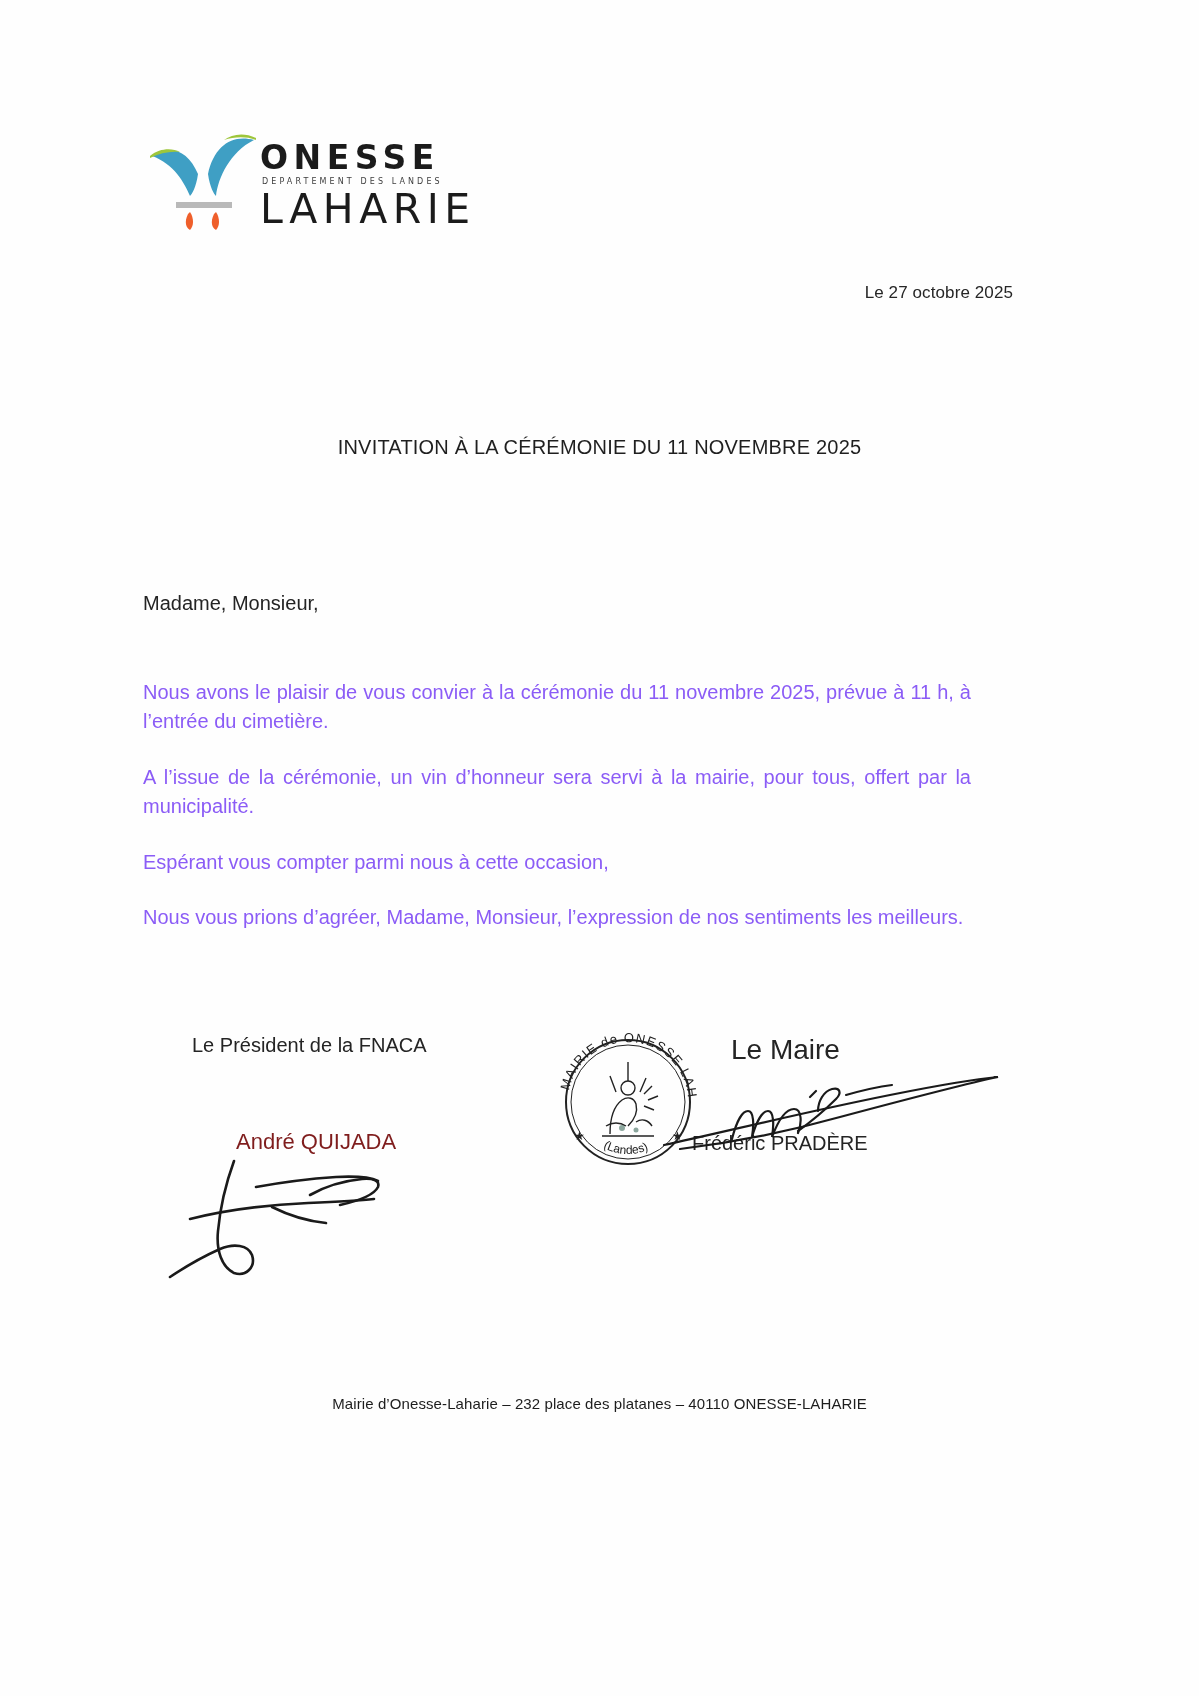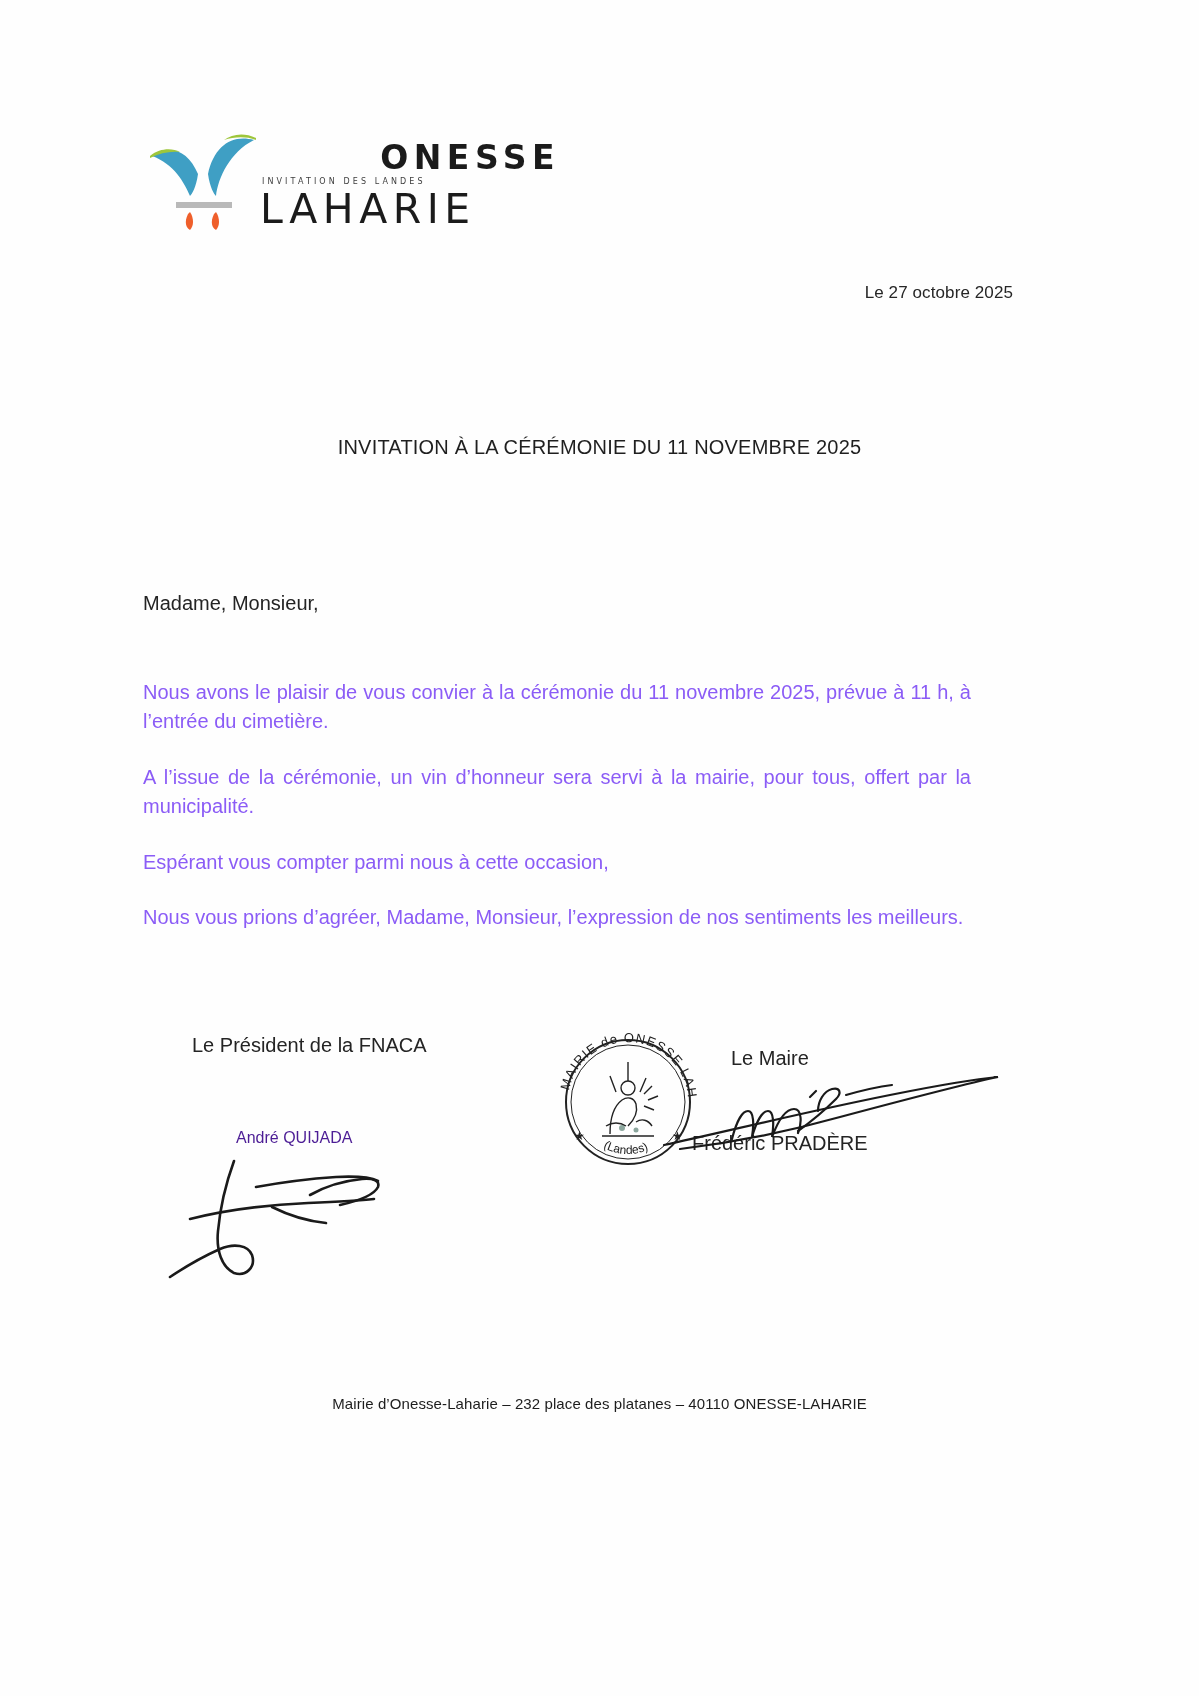--- a/index.html
+++ b/index.html
@@ -40,21 +40,20 @@
     top: 23px;
     width: 300px;
   }
   .logo-line1 {
     font-family: "DejaVu Sans", sans-serif;
     font-weight: bold;
     font-size: 33px;
     letter-spacing: 5.5px;
     color: #1b1b1b;
     line-height: 1;
-    text-align: right;
   }
   .logo-sub {
     font-family: "DejaVu Sans", sans-serif;
     font-size: 8px;
     letter-spacing: 3.1px;
     color: #3d3d3d;
     line-height: 1;
     margin: 4px 0 3px 2px;
   }
   .logo-line2 {
@@ -125,32 +124,31 @@
     left: 192px;
     top: 22px;
     font-size: 20px;
     color: #242424;
     white-space: nowrap;
   }
   .sig-left-name {
     position: absolute;
     left: 236px;
     top: 117px;
-    font-size: 16px;
-    color: #4c1d95;
+    font-size: 22px;
+    color: #7f1d1d;
     white-space: nowrap;
   }
   .sig-right-title {
     position: absolute;
     left: 731px;
     top: 22px;
-    font-size: 20px;
+    font-size: 28px;
     color: #242424;
     white-space: nowrap;
-    margin-top: 13px;
   }
   .sig-right-name {
     position: absolute;
     left: 692px;
     top: 120px;
     font-size: 20px;
     color: #242424;
     white-space: nowrap;
   }
   .sig-left-scribble {
@@ -209,21 +207,21 @@
 
         <path d="M28 84 L84 84 L84 90 L28 90 Z" fill="#b9b9b9"></path>
 
         <path d="M40 96 C36 104 38 110 42 112 C46 108 46 100 42 94 Z" fill="#ef5f2b"></path>
 
         <path d="M66 96 C62 104 64 110 68 112 C72 108 72 100 68 94 Z" fill="#ef5f2b"></path>
       </svg>
     </div>
     <div class="logo-words">
       <div class="logo-line1">ONESSE</div>
-      <div class="logo-sub">INVITATION DES LANDES</div>
+      <div class="logo-sub">DEPARTEMENT DES LANDES</div>
       <div class="logo-line2">LAHARIE</div>
     </div>
   </div>
 
   <div class="date-line">Le 27 octobre 2025</div>
 
   <div class="doc-title">INVITATION À LA CÉRÉMONIE DU 11 NOVEMBRE 2025</div>
 
   <div class="body-col">
     <div class="salutation">Madame, Monsieur,</div>

